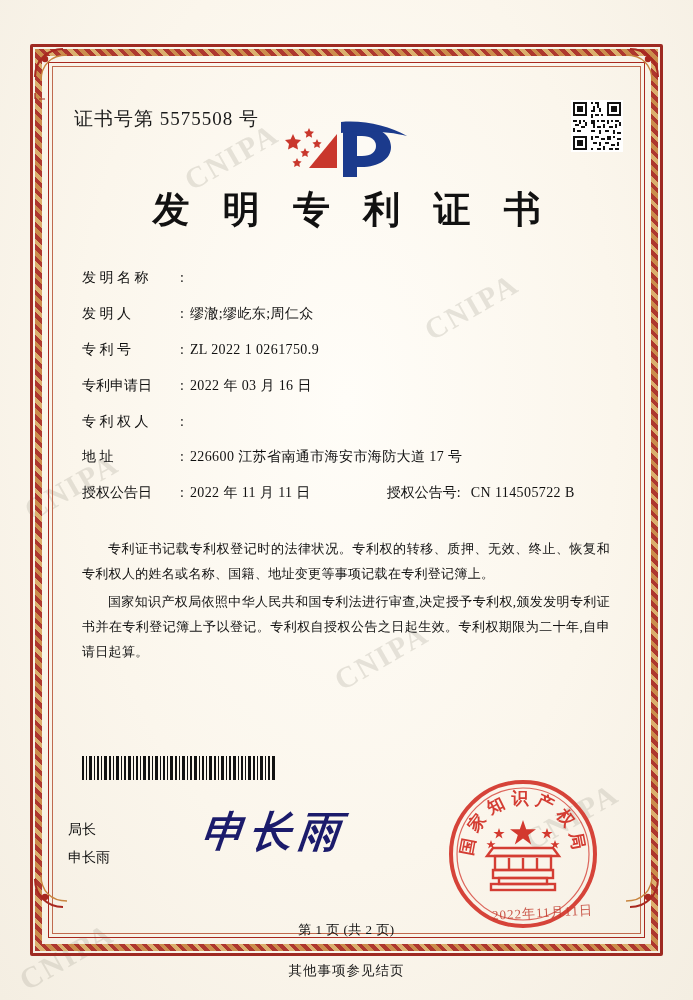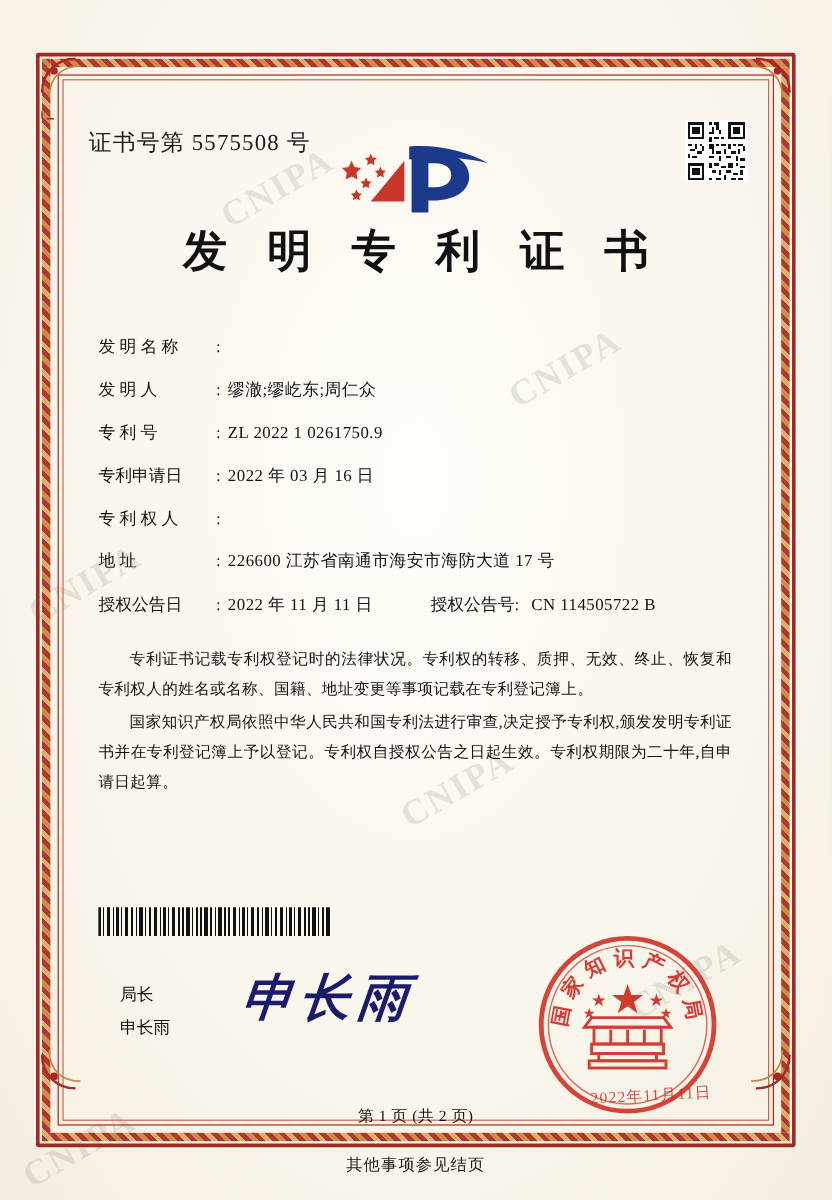--- a/index.html
+++ b/index.html
@@ -134,21 +134,21 @@
     letter-spacing: 12px;
     color: #111;
     text-indent: 12px;
     font-family: "Liberation Serif", "DejaVu Serif", serif;
   }
 
   
   .fields {
     position: absolute;
     left: 30px;
-    top: 216px;
+    top: 204px;
     width: 530px;
     font-size: 14px;
     color: #111;
   }
   .row {
     display: flex;
     align-items: baseline;
     margin-bottom: 20.5px;
     line-height: 1.1;
   }
@@ -160,21 +160,21 @@
     font-size: 14px;
     letter-spacing: 0;
   }
   .val {
     flex: 1;
     font-size: 14px;
     letter-spacing: .4px;
   }
   .row.two .val { flex: 0 0 auto; }
   .sub-lbl {
-    margin-left: 48px;
+    margin-left: 76px;
     width: 84px;
     flex: 0 0 auto;
   }
 
   
   .paras {
     position: absolute;
     left: 30px;
     top: 470px;
     width: 528px;
@@ -194,21 +194,21 @@
     position: absolute;
     left: 30px;
     top: 690px;
     width: 196px;
     height: 24px;
   }
 
   
   .sign-label {
     position: absolute;
-    left: 48px;
+    left: 16px;
     top: 750px;
     font-size: 14px;
     line-height: 2.0;
     color: #111;
   }
   .signature {
     position: absolute;
     left: 150px;
     top: 738px;
     font-size: 42px;

